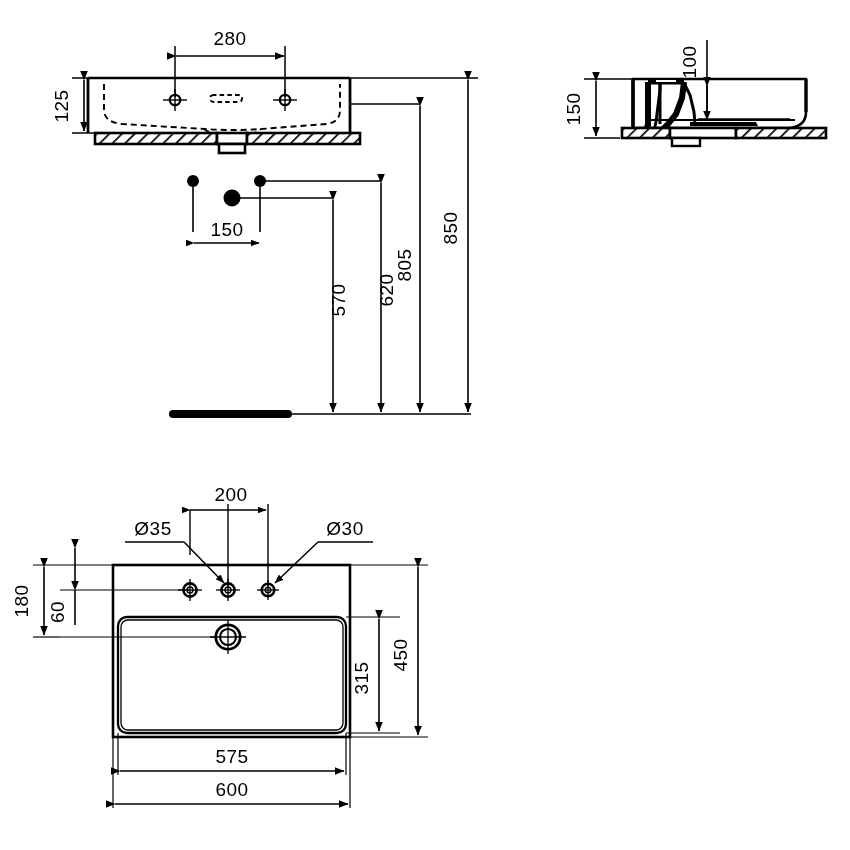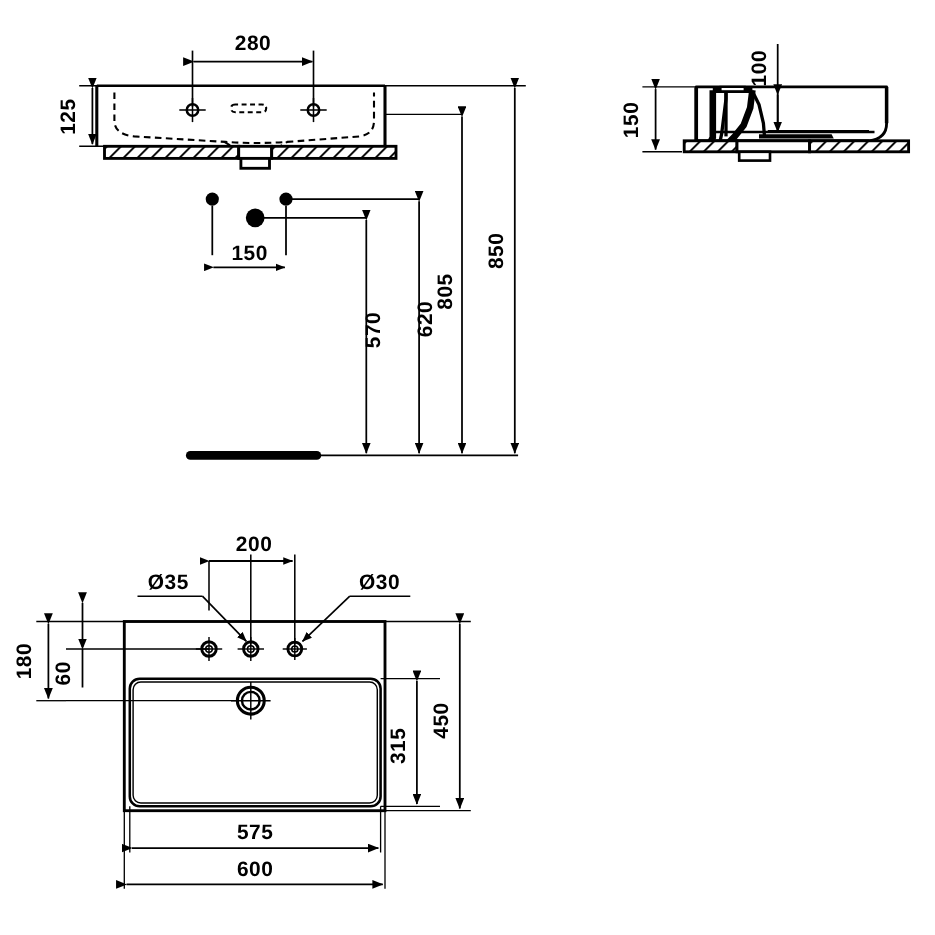--- a/index.html
+++ b/index.html
@@ -1,18 +1,18 @@
 <!DOCTYPE html>
 <html><head>
 <meta charset="utf-8">
 <style>
   html,body{margin:0;padding:0;background:#ffffff;}
   body{width:850px;height:850px;overflow:hidden;
        font-family:"Liberation Sans",sans-serif;color:#000;}
-  #sheet{position:relative;width:850px;height:850px;background:#fff;font-weight:bold;}
+  #sheet{position:relative;width:850px;height:850px;background:#fff;}
   svg{display:block;}
   .dimtext{font-family:"Liberation Sans",sans-serif;font-size:19px;fill:#000;
            letter-spacing:0.5px;}
   .dimtext-v{font-family:"Liberation Sans",sans-serif;font-size:19px;fill:#000;
            letter-spacing:0.5px;}
 </style>
 </head>
 <body>
 
 <div id="sheet">

